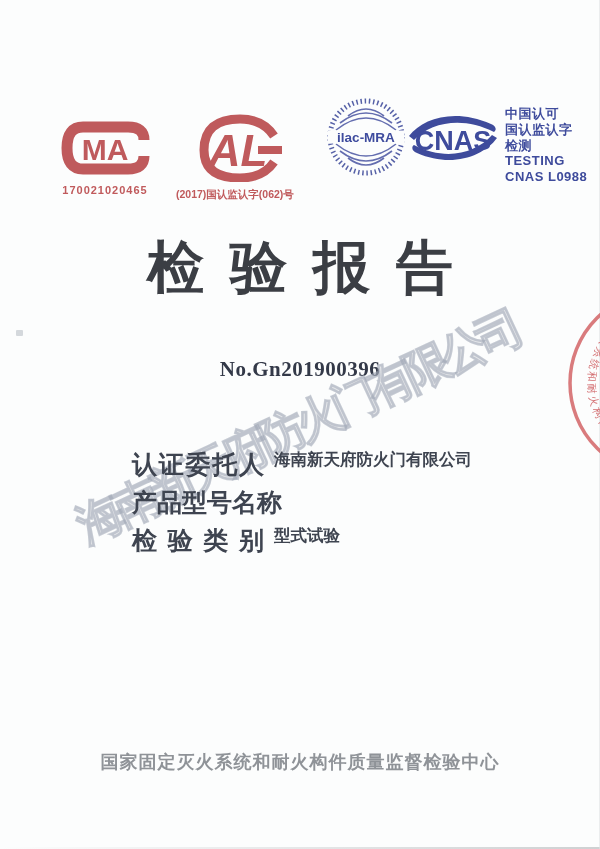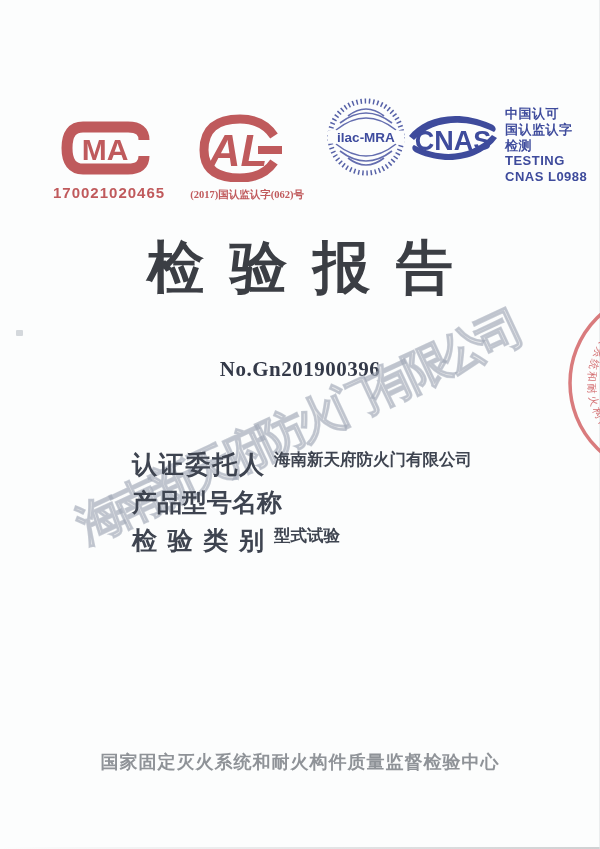--- a/index.html
+++ b/index.html
@@ -6,26 +6,26 @@
   html,body { width:600px; height:849px; }
   body { font-family:"Liberation Serif", serif; background:#e8eaea; }
   .page {
     position:relative; width:600px; height:849px; overflow:hidden;
     background:#fcfdfd;
   }
   
   .logo { position:absolute; }
   .cma-svg   { left:58px;  top:115px; }
   .cma-num   { position:absolute; left:53px; top:184px; width:104px; text-align:center;
-               font-family:"Liberation Sans", sans-serif; font-weight:bold; font-size:15px;
+               font-family:"Liberation Sans", sans-serif; font-weight:bold; font-size:11px;
                letter-spacing:1px; color:#c05a5c; }
   .al-svg    { left:196px; top:110px; }
-  .al-text   { position:absolute; left:176px; top:188px; width:128px; text-align:right;
+  .al-text   { position:absolute; left:176px; top:188px; width:128px; text-align:left;
                font-size:10.5px; font-weight:bold; color:#c05a5c;
-               font-family:Liberation Serif, serif; }
+               font-family:Liberation Sans, sans-serif; }
   .ilac-svg  { left:326px; top:97px; }
   .cnas-svg  { left:407px; top:112px; }
   .cnas-lines{ position:absolute; left:505px; top:106px;
                font-family:"Liberation Sans", sans-serif; font-weight:bold;
                font-size:13px; line-height:15.8px; color:#3e4b9c; letter-spacing:0.5px; }
   
   .title { position:absolute; top:230px; left:0; width:100%; text-align:center;
            font-family:"Liberation Sans", sans-serif; font-weight:bold;
            font-size:57px; letter-spacing:26px; transform:translateX(13px);
            color:#3b3e44; }

